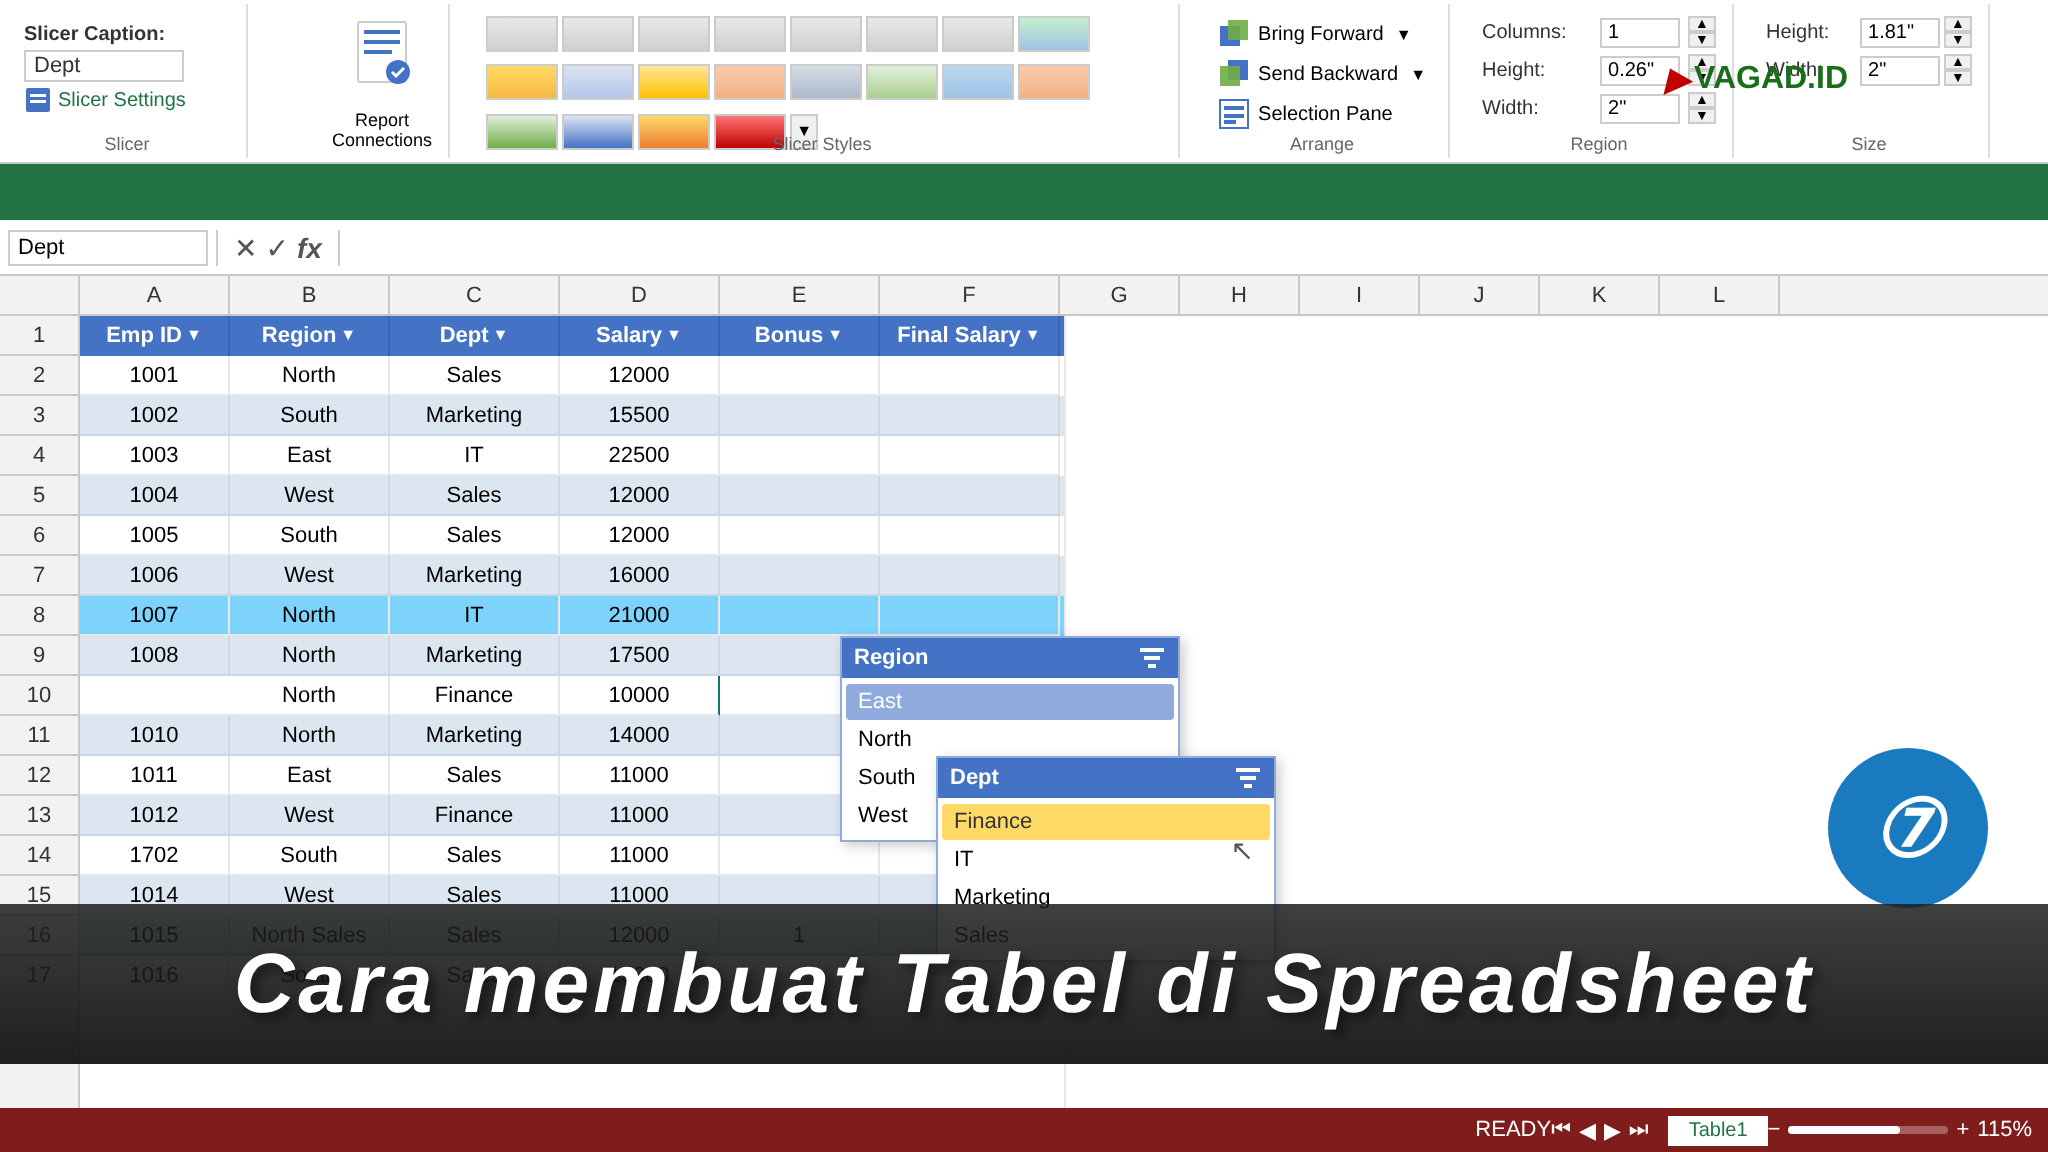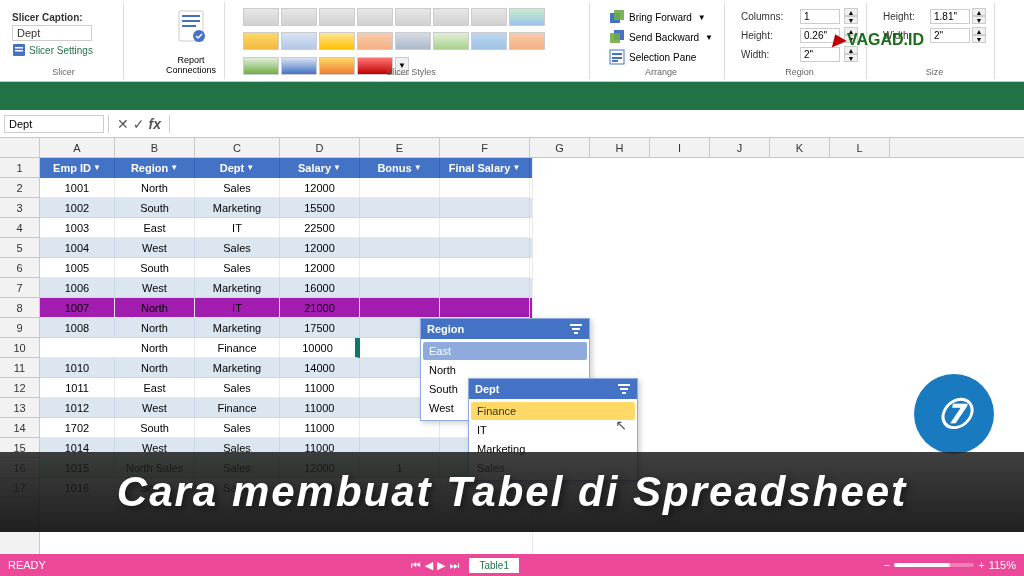--- a/index.html
+++ b/index.html
@@ -51,21 +51,21 @@
     .slicer-region { position: absolute; left: 420px; top: 180px; width: 170px; background: #fff; border: 1px solid #8faadc; box-shadow: 2px 2px 6px rgba(0,0,0,0.2); z-index: 10; }
     .slicer-header { background: #4472c4; color: #fff; padding: 3px 6px; font-size: 11px; font-weight: bold; display: flex; align-items: center; justify-content: space-between; }
     .slicer-items { padding: 2px; }
     .slicer-item { padding: 3px 6px; font-size: 11px; cursor: pointer; margin: 1px 0; border-radius: 2px; }
     .slicer-item.selected { background: #8faadc; color: #fff; }
 
     .slicer-dept { position: absolute; left: 468px; top: 240px; width: 170px; background: #fff; border: 1px solid #8faadc; box-shadow: 2px 2px 6px rgba(0,0,0,0.2); z-index: 11; }
     .dept-selected { background: #ffd966 !important; color: #333 !important; }
 
     
-    .status-bar { height: 22px; background: #ec4899; color: #fff; display: flex; align-items: center; justify-content: space-between; padding: 0 8px; font-size: 11px; position: absolute; bottom: 0; left: 0; right: 0; }
+    .status-bar { height: 22px; background: #7f1d1d; color: #fff; display: flex; align-items: center; justify-content: flex-end; padding: 0 8px; font-size: 11px; position: absolute; bottom: 0; left: 0; right: 0; }
     .status-left { display: flex; align-items: center; gap: 8px; }
     .status-tabs { display: flex; gap: 2px; }
     .status-tab { background: #1a5c38; color: #fff; padding: 2px 10px; font-size: 10px; cursor: pointer; }
     .status-tab.active { background: #fff; color: #217346; }
     .status-right { display: flex; align-items: center; gap: 8px; }
     .zoom-control { display: flex; align-items: center; gap: 4px; }
     .zoom-bar { width: 80px; height: 4px; background: rgba(255,255,255,0.3); border-radius: 2px; position: relative; }
     .zoom-fill { width: 70%; height: 100%; background: #fff; border-radius: 2px; }
 
     
@@ -364,41 +364,41 @@
         <div style="width:90px; border-right:1px solid #e8e8e8; border-bottom:1px solid #e8e8e8;"></div>
       </div>
       <div style="display:flex; height:20px; background:#dce6f1;">
         <div style="width:75px; border-right:1px solid #c8d8e8; border-bottom:1px solid #c8d8e8; text-align:center; font-size:11px; line-height:20px;">1006</div>
         <div style="width:80px; border-right:1px solid #c8d8e8; border-bottom:1px solid #c8d8e8; text-align:center; font-size:11px; line-height:20px;">West</div>
         <div style="width:85px; border-right:1px solid #c8d8e8; border-bottom:1px solid #c8d8e8; text-align:center; font-size:11px; line-height:20px;">Marketing</div>
         <div style="width:80px; border-right:1px solid #c8d8e8; border-bottom:1px solid #c8d8e8; text-align:center; font-size:11px; line-height:20px;">16000</div>
         <div style="width:80px; border-right:1px solid #c8d8e8; border-bottom:1px solid #c8d8e8;"></div>
         <div style="width:90px; border-right:1px solid #c8d8e8; border-bottom:1px solid #c8d8e8;"></div>
       </div>
-      <div style="display:flex; height:20px; background:#a21caf;">
+      <div style="display:flex; height:20px; background:#7dd3fc;">
         <div style="width:75px; border-right:1px solid #e8e8e8; border-bottom:1px solid #e8e8e8; text-align:center; font-size:11px; line-height:20px;">1007</div>
         <div style="width:80px; border-right:1px solid #e8e8e8; border-bottom:1px solid #e8e8e8; text-align:center; font-size:11px; line-height:20px;">North</div>
         <div style="width:85px; border-right:1px solid #e8e8e8; border-bottom:1px solid #e8e8e8; text-align:center; font-size:11px; line-height:20px;">IT</div>
         <div style="width:80px; border-right:1px solid #e8e8e8; border-bottom:1px solid #e8e8e8; text-align:center; font-size:11px; line-height:20px;">21000</div>
         <div style="width:80px; border-right:1px solid #e8e8e8; border-bottom:1px solid #e8e8e8;"></div>
         <div style="width:90px; border-right:1px solid #e8e8e8; border-bottom:1px solid #e8e8e8;"></div>
       </div>
       <div style="display:flex; height:20px; background:#dce6f1;">
         <div style="width:75px; border-right:1px solid #c8d8e8; border-bottom:1px solid #c8d8e8; text-align:center; font-size:11px; line-height:20px;">1008</div>
         <div style="width:80px; border-right:1px solid #c8d8e8; border-bottom:1px solid #c8d8e8; text-align:center; font-size:11px; line-height:20px;">North</div>
         <div style="width:85px; border-right:1px solid #c8d8e8; border-bottom:1px solid #c8d8e8; text-align:center; font-size:11px; line-height:20px;">Marketing</div>
         <div style="width:80px; border-right:1px solid #c8d8e8; border-bottom:1px solid #c8d8e8; text-align:center; font-size:11px; line-height:20px;">17500</div>
         <div style="width:80px; border-right:1px solid #c8d8e8; border-bottom:1px solid #c8d8e8;"></div>
         <div style="width:90px; border-right:1px solid #c8d8e8; border-bottom:1px solid #c8d8e8;"></div>
       </div>
       <div style="display:flex; height:20px; background:#fff;">
         <div style="width:75px; border-right:1px solid #e8e8e8; border-bottom:1px solid #e8e8e8; text-align:center; font-size:11px; line-height:20px;margin-top:19px;">1009</div>
         <div style="width:80px; border-right:1px solid #e8e8e8; border-bottom:1px solid #e8e8e8; text-align:center; font-size:11px; line-height:20px;">North</div>
         <div style="width:85px; border-right:1px solid #e8e8e8; border-bottom:1px solid #e8e8e8; text-align:center; font-size:11px; line-height:20px;">Finance</div>
-        <div style="width:80px; border-right:5px solid #0f766e; border-bottom:1px solid #e8e8e8; text-align:center; font-size:11px; line-height:20px;">10000</div>
+        <div style="width:80px; border-right:1px solid #0f766e; border-bottom:1px solid #e8e8e8; text-align:center; font-size:11px; line-height:20px;">10000</div>
         <div style="width:80px; border-right:1px solid #e8e8e8; border-bottom:1px solid #e8e8e8;"></div>
         <div style="width:90px; border-right:1px solid #e8e8e8; border-bottom:1px solid #e8e8e8;"></div>
       </div>
       <div style="display:flex; height:20px; background:#dce6f1;">
         <div style="width:75px; border-right:1px solid #c8d8e8; border-bottom:1px solid #c8d8e8; text-align:center; font-size:11px; line-height:20px;">1010</div>
         <div style="width:80px; border-right:1px solid #c8d8e8; border-bottom:1px solid #c8d8e8; text-align:center; font-size:11px; line-height:20px;">North</div>
         <div style="width:85px; border-right:1px solid #c8d8e8; border-bottom:1px solid #c8d8e8; text-align:center; font-size:11px; line-height:20px;">Marketing</div>
         <div style="width:80px; border-right:1px solid #c8d8e8; border-bottom:1px solid #c8d8e8; text-align:center; font-size:11px; line-height:20px;">14000</div>
         <div style="width:80px; border-right:1px solid #c8d8e8; border-bottom:1px solid #c8d8e8;"></div>
         <div style="width:90px; border-right:1px solid #c8d8e8; border-bottom:1px solid #c8d8e8;"></div>

